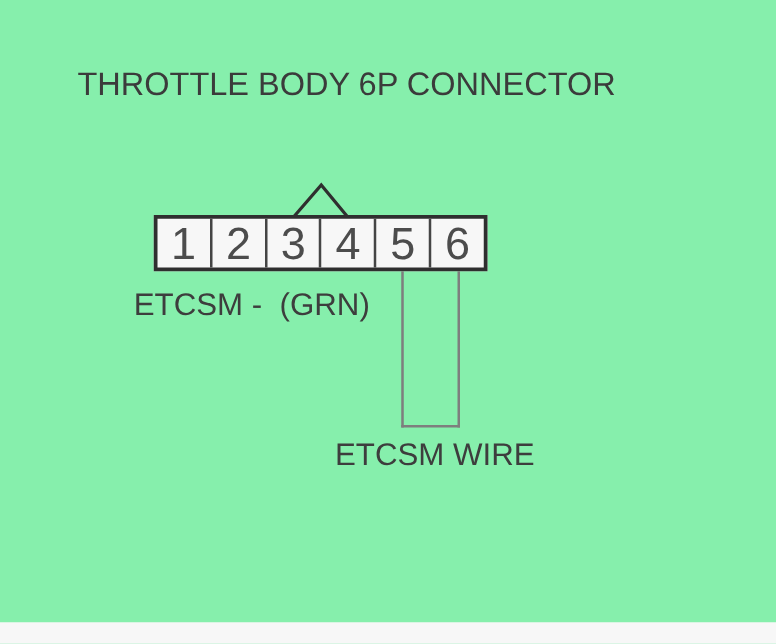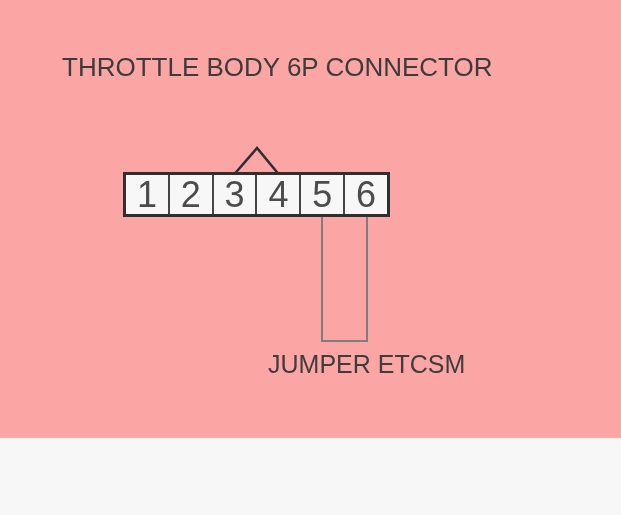--- a/index.html
+++ b/index.html
@@ -3,22 +3,22 @@
 <meta charset="utf-8">
 <style>
   html, body {
     margin: 0;
     padding: 0;
     background: #f7f7f7;
   }
   .canvas {
     position: relative;
     width: 621px;
-    height: 438px;
-    background: #fca5a5;
+    height: 498px;
+    background: #86efac;
     font-family: "Liberation Sans", sans-serif;
     color: #3d3d3d;
     overflow: hidden;
   }
   .title {
     position: absolute;
     left: 62px;
     top: 52px;
     font-size: 26px;
     white-space: pre;
@@ -107,18 +107,19 @@
     <div class="pin-cell">
       <span>5</span>
     </div>
     <div class="pin-cell">
       <span>6</span>
     </div>
   </div>
 
   <div class="jumper-wire"></div>
 
+  <div class="label label-pin5">ETCSM -  (GRN)</div>
 
 
-  <div class="label label-jumper">JUMPER ETCSM</div>
+  <div class="label label-jumper">ETCSM WIRE</div>
 
 
 </div>
 
 </body></html>

